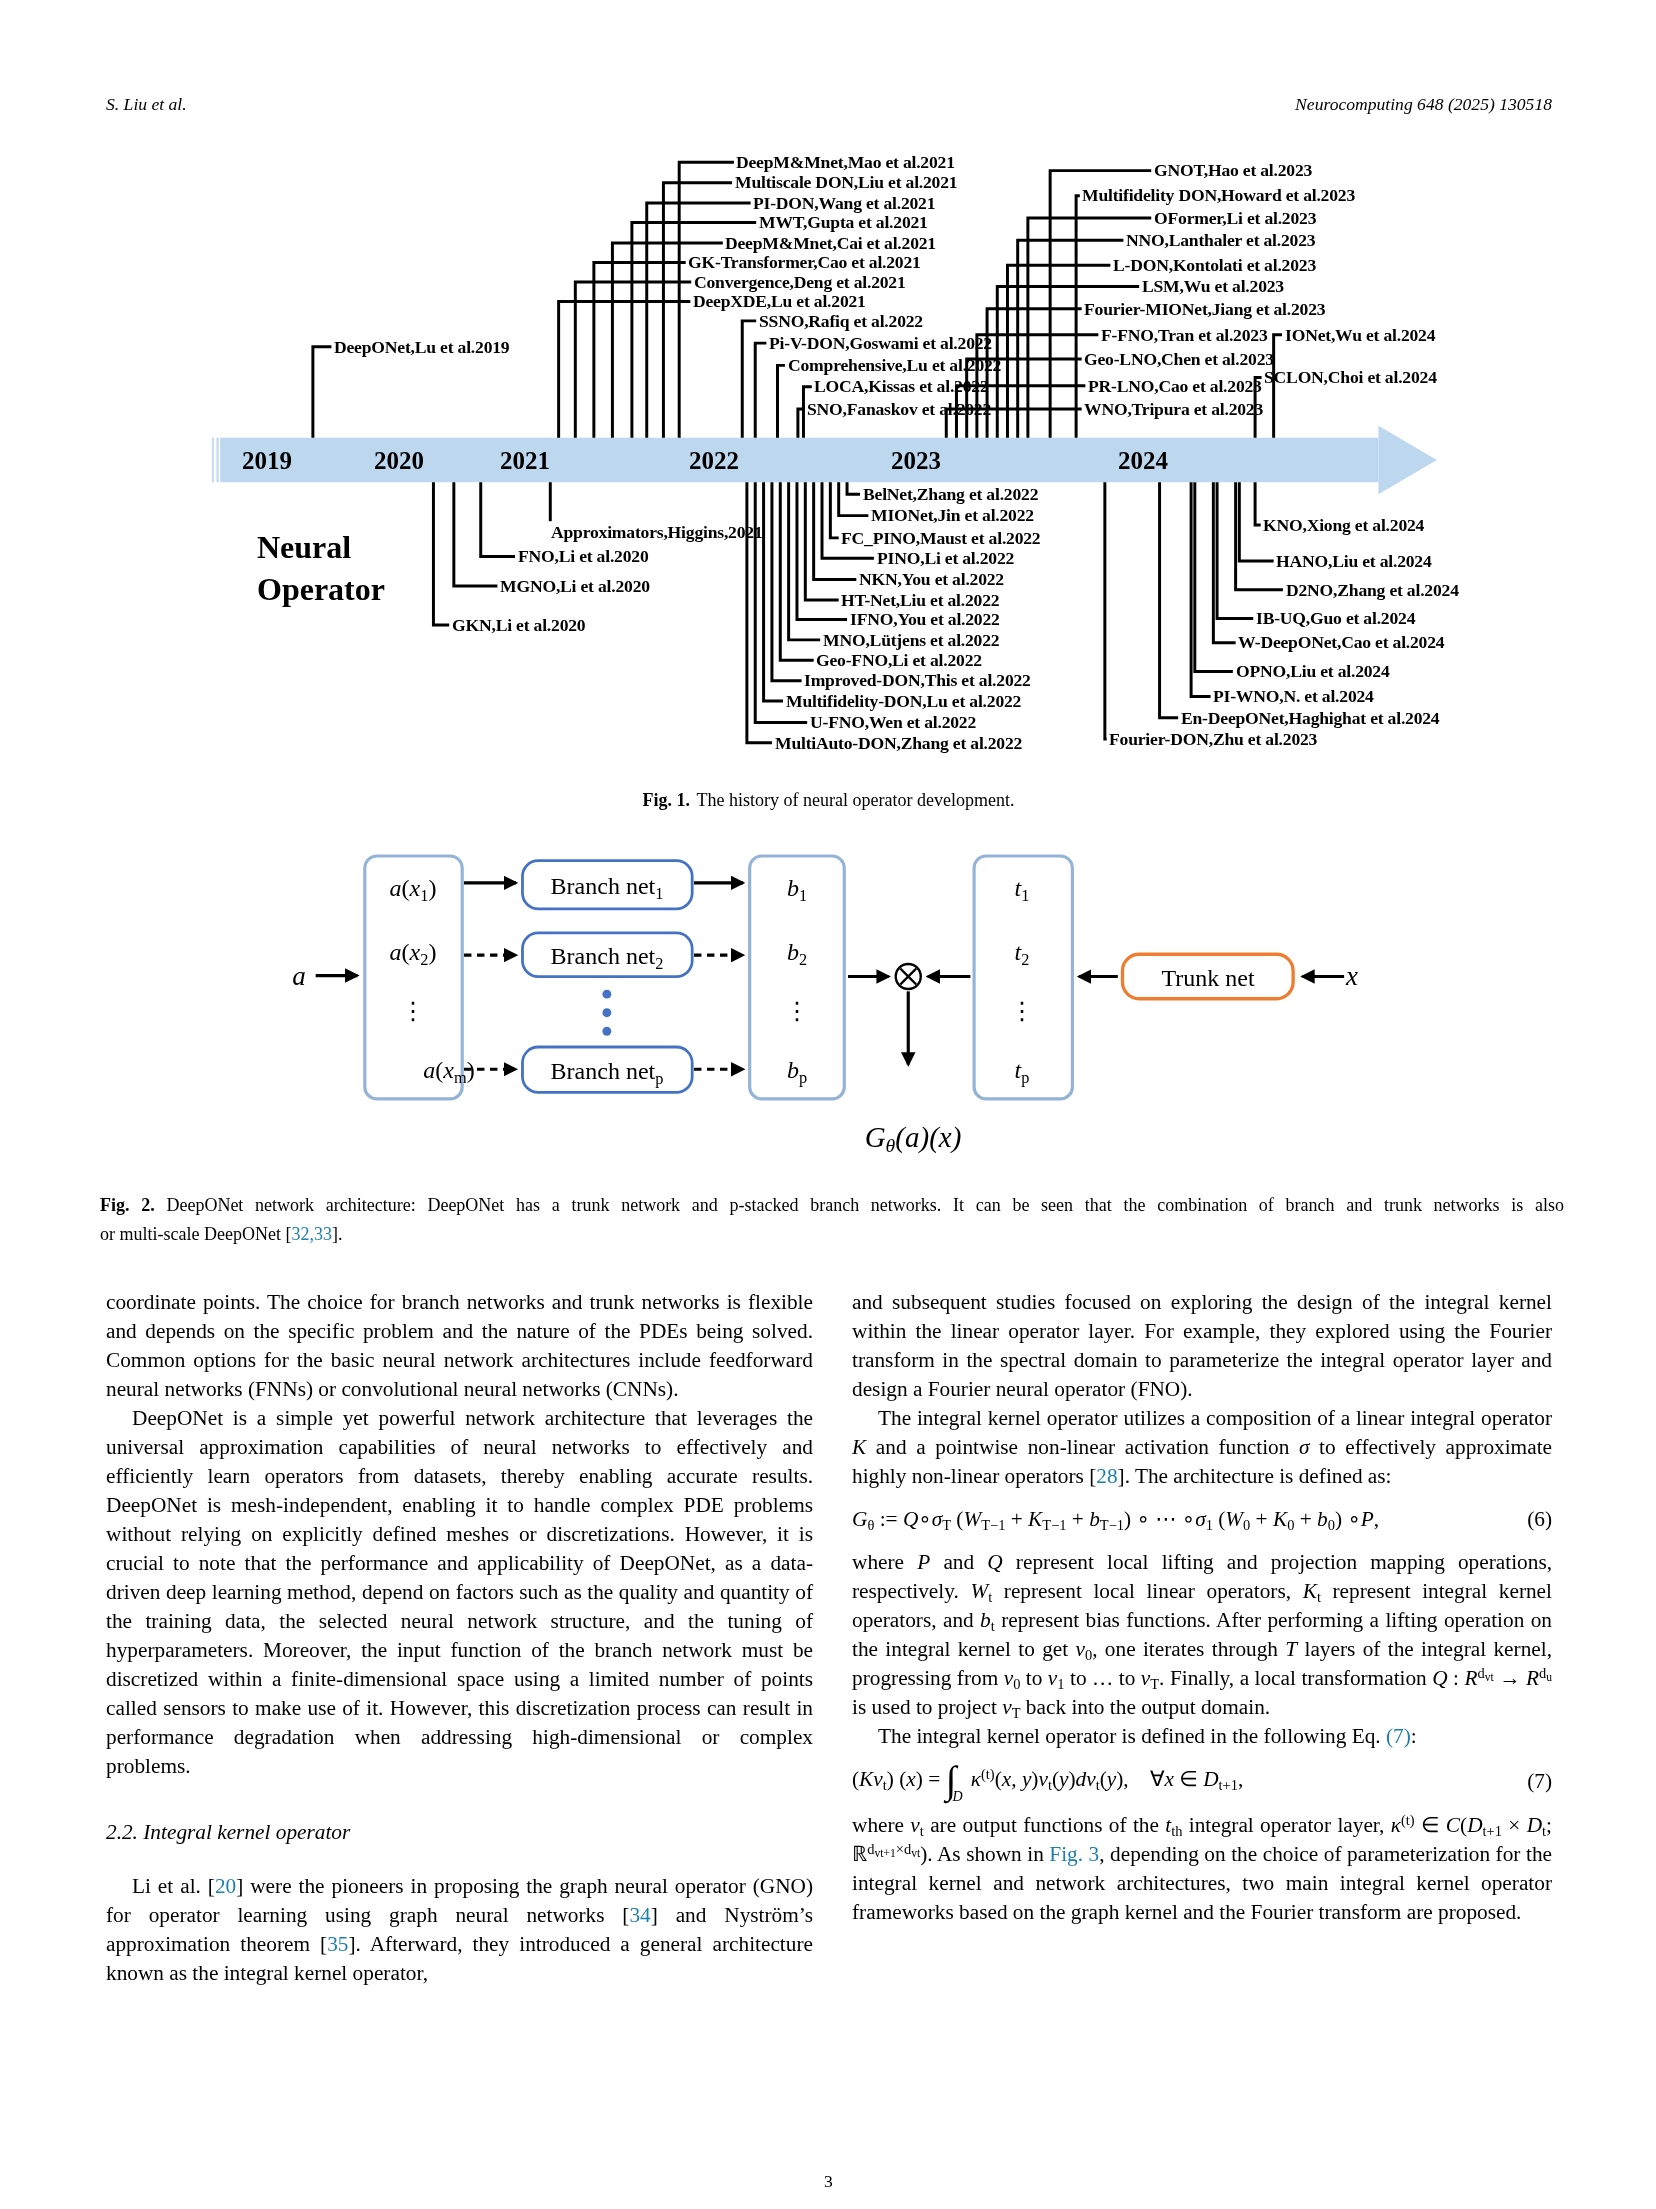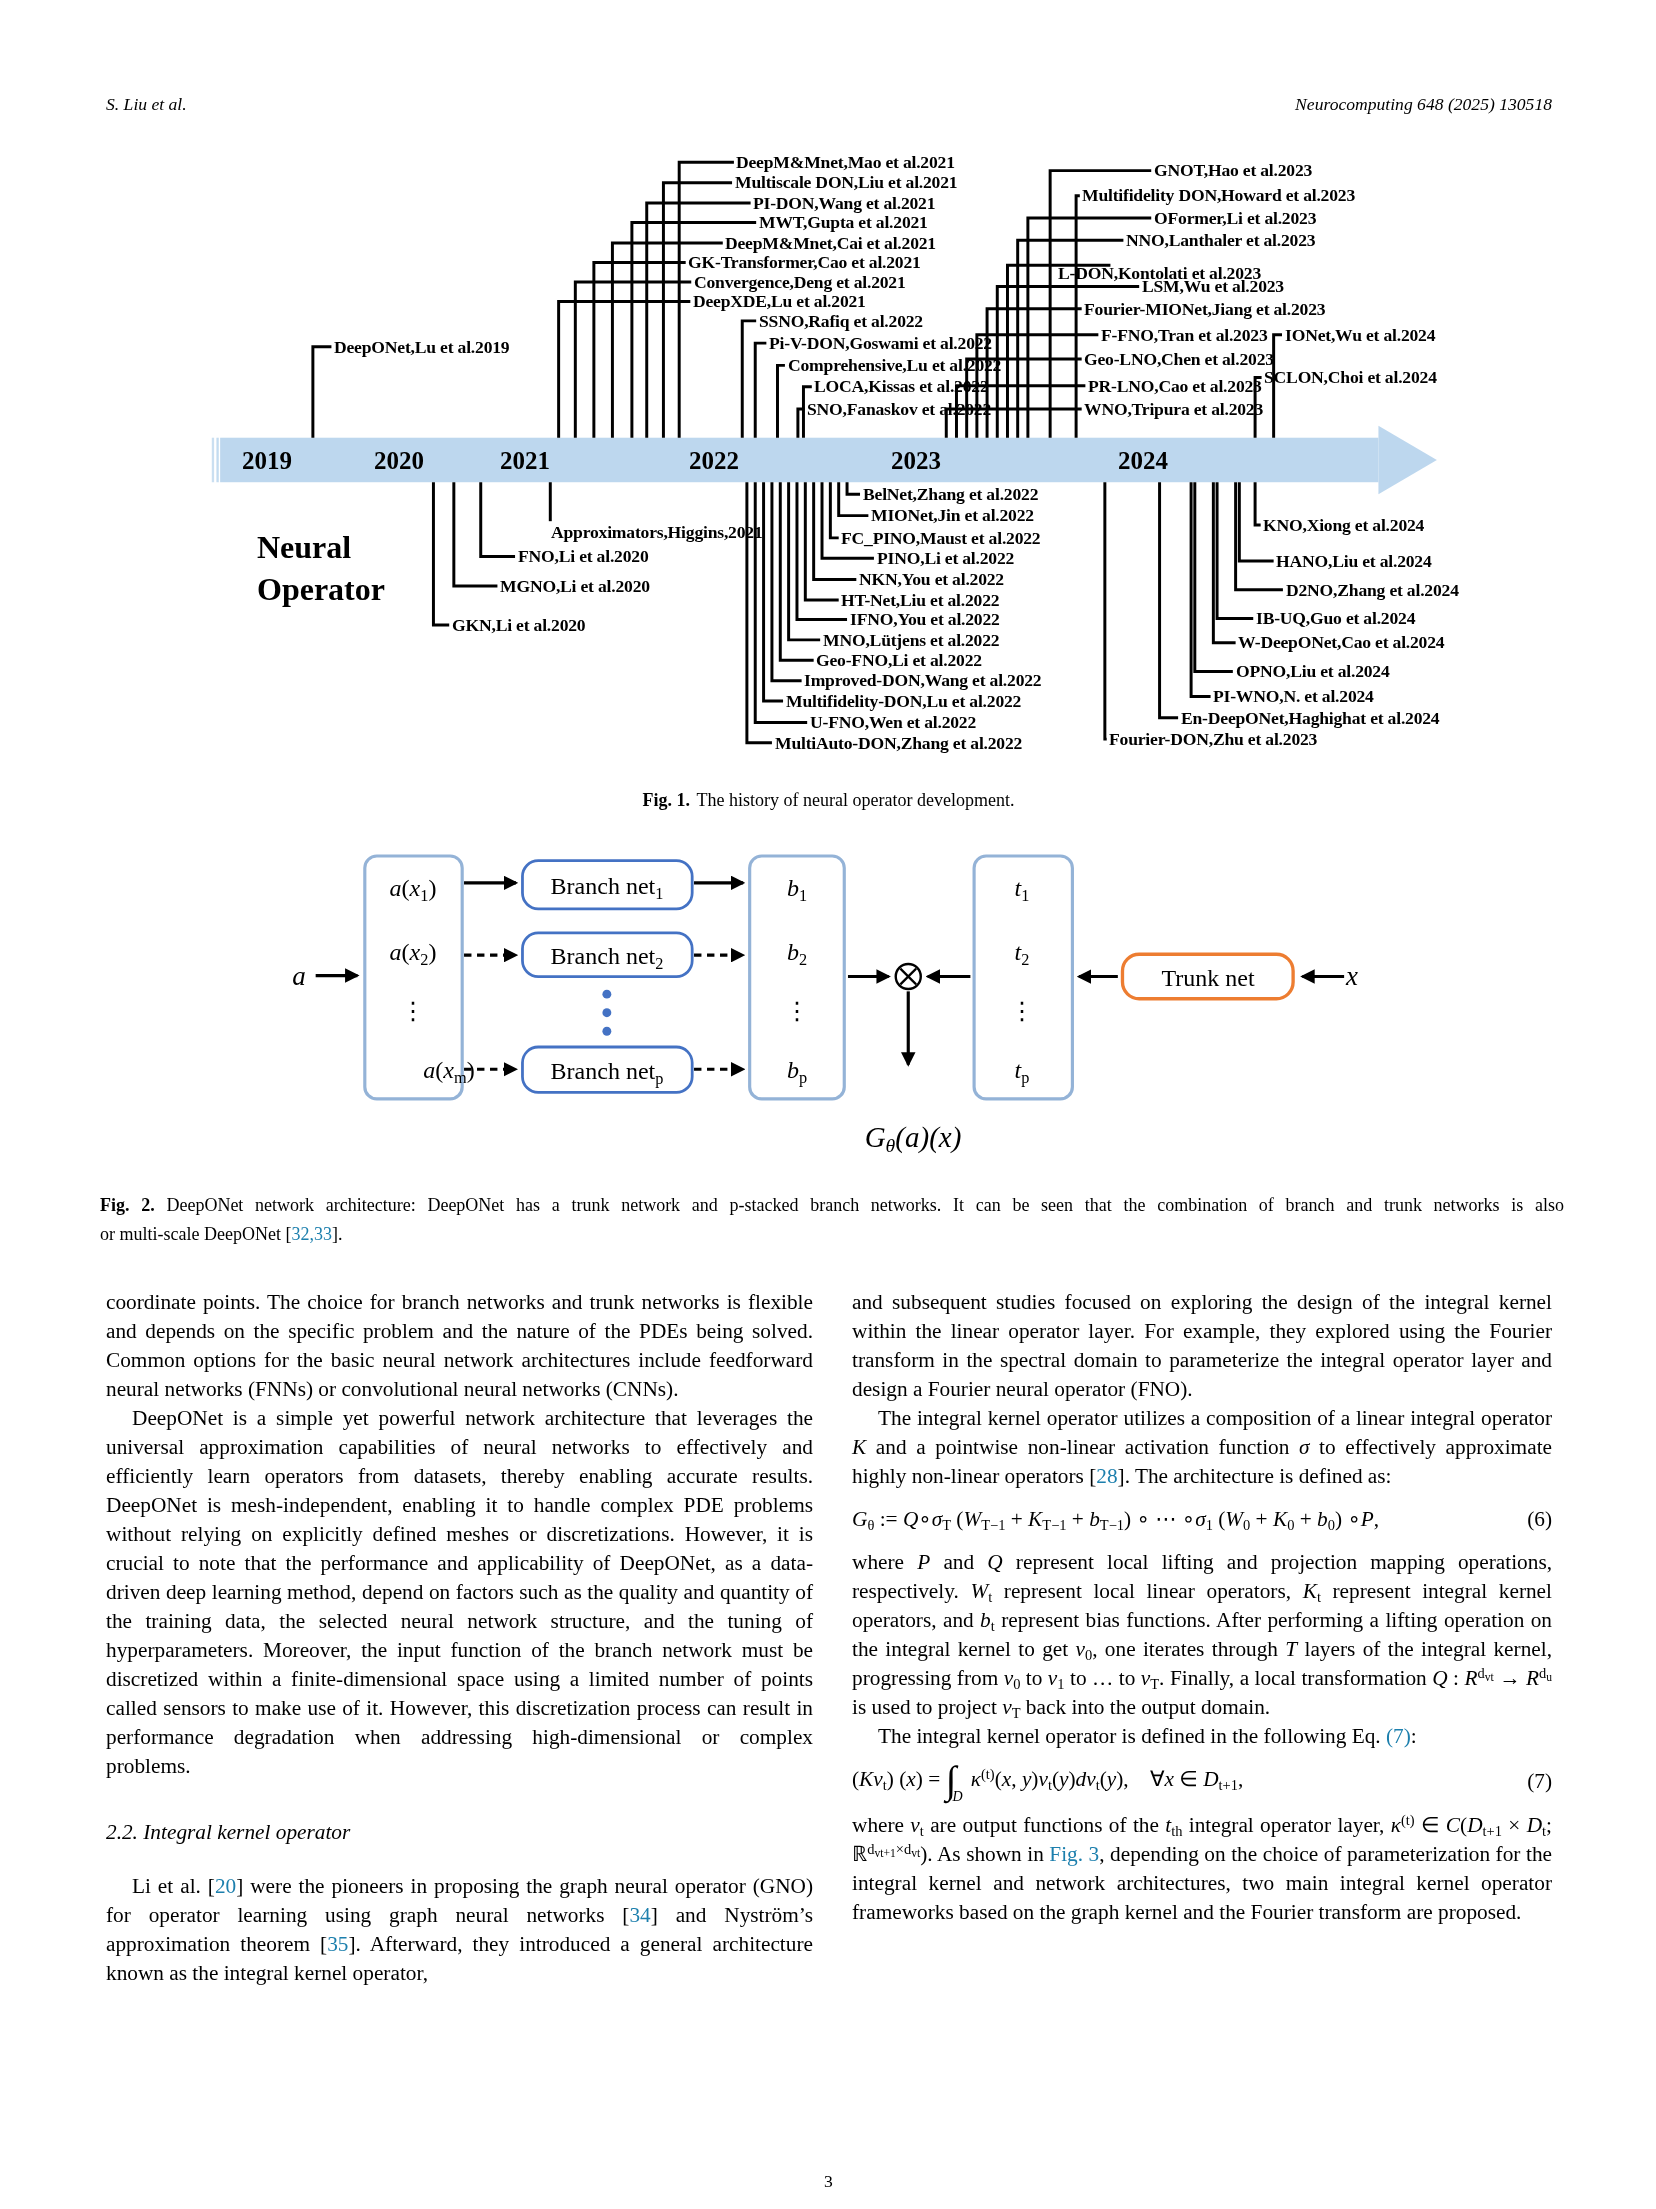--- a/index.html
+++ b/index.html
@@ -157,21 +157,21 @@
       <div class="f1lab" style="left: 693px; top: 293px;">DeepXDE,Lu et al.2021</div>
       <div class="f1lab" style="left: 759px; top: 313px;">SSNO,Rafiq et al.2022</div>
       <div class="f1lab" style="left: 769px; top: 335px;">Pi-V-DON,Goswami et al.2022</div>
       <div class="f1lab" style="left: 788px; top: 357px;">Comprehensive,Lu et al.2022</div>
       <div class="f1lab" style="left: 814px; top: 378px;">LOCA,Kissas et al.2022</div>
       <div class="f1lab" style="left: 807px; top: 401px;">SNO,Fanaskov et al.2022</div>
       <div class="f1lab" style="left: 1154px; top: 162px;">GNOT,Hao et al.2023</div>
       <div class="f1lab" style="left: 1082px; top: 187px;">Multifidelity DON,Howard et al.2023</div>
       <div class="f1lab" style="left: 1154px; top: 210px;">OFormer,Li et al.2023</div>
       <div class="f1lab" style="left: 1126px; top: 232px;">NNO,Lanthaler et al.2023</div>
-      <div class="f1lab" style="left: 1058px; top: 257px; margin-top: 8px;">L-DON,Kontolati et al.2023</div>
+      <div class="f1lab" style="left: 1113px; top: 257px;">L-DON,Kontolati et al.2023</div>
       <div class="f1lab" style="left: 1142px; top: 278px;">LSM,Wu et al.2023</div>
       <div class="f1lab" style="left: 1084px; top: 301px;">Fourier-MIONet,Jiang et al.2023</div>
       <div class="f1lab" style="left: 1101px; top: 327px;">F-FNO,Tran et al.2023</div>
       <div class="f1lab" style="left: 1084px; top: 351px;">Geo-LNO,Chen et al.2023</div>
       <div class="f1lab" style="left: 1088px; top: 378px; font-family: Liberation Serif, serif;">PR-LNO,Cao et al.2023</div>
       <div class="f1lab" style="left: 1084px; top: 401px;">WNO,Tripura et al.2023</div>
       <div class="f1lab" style="left: 1285px; top: 327px;">IONet,Wu et al.2024</div>
       <div class="f1lab" style="left: 1264px; top: 369px;">SCLON,Choi et al.2024</div>
       <div class="f1lab" style="left: 551px; top: 524px;">Approximators,Higgins,2021</div>
       <div class="f1lab" style="left: 518px; top: 548px;">FNO,Li et al.2020</div>
@@ -179,21 +179,21 @@
       <div class="f1lab" style="left: 452px; top: 617px;">GKN,Li et al.2020</div>
       <div class="f1lab" style="left: 863px; top: 486px;">BelNet,Zhang et al.2022</div>
       <div class="f1lab" style="left: 871px; top: 507px;">MIONet,Jin et al.2022</div>
       <div class="f1lab" style="left: 841px; top: 530px;">FC_PINO,Maust et al.2022</div>
       <div class="f1lab" style="left: 877px; top: 550px;">PINO,Li et al.2022</div>
       <div class="f1lab" style="left: 859px; top: 571px;">NKN,You et al.2022</div>
       <div class="f1lab" style="left: 841px; top: 592px;">HT-Net,Liu et al.2022</div>
       <div class="f1lab" style="left: 850px; top: 611px;">IFNO,You et al.2022</div>
       <div class="f1lab" style="left: 823px; top: 632px;">MNO,Lütjens et al.2022</div>
       <div class="f1lab" style="left: 816px; top: 652px;">Geo-FNO,Li et al.2022</div>
-      <div class="f1lab" style="left: 804px; top: 672px;">Improved-DON,Wang et al.2022</div>
+      <div class="f1lab" style="left: 804px; top: 672px;">Improved-DON,This et al.2022</div>
       <div class="f1lab" style="left: 786px; top: 693px;">Multifidelity-DON,Lu et al.2022</div>
       <div class="f1lab" style="left: 810px; top: 714px;">U-FNO,Wen et al.2022</div>
       <div class="f1lab" style="left: 775px; top: 735px;">MultiAuto-DON,Zhang et al.2022</div>
       <div class="f1lab" style="left: 1263px; top: 517px;">KNO,Xiong et al.2024</div>
       <div class="f1lab" style="left: 1276px; top: 553px;">HANO,Liu et al.2024</div>
       <div class="f1lab" style="left: 1286px; top: 582px;">D2NO,Zhang et al.2024</div>
       <div class="f1lab" style="left: 1256px; top: 610px;">IB-UQ,Guo et al.2024</div>
       <div class="f1lab" style="left: 1238px; top: 634px;">W-DeepONet,Cao et al.2024</div>
       <div class="f1lab" style="left: 1236px; top: 663px;">OPNO,Liu et al.2024</div>
       <div class="f1lab" style="left: 1213px; top: 688px;">PI-WNO,N. et al.2024</div>

